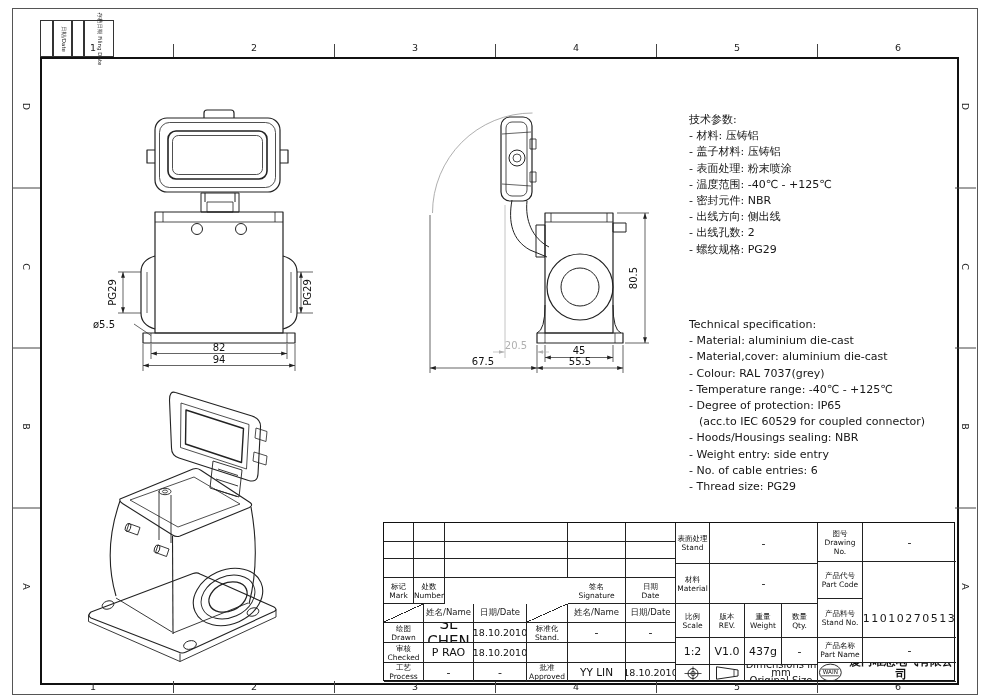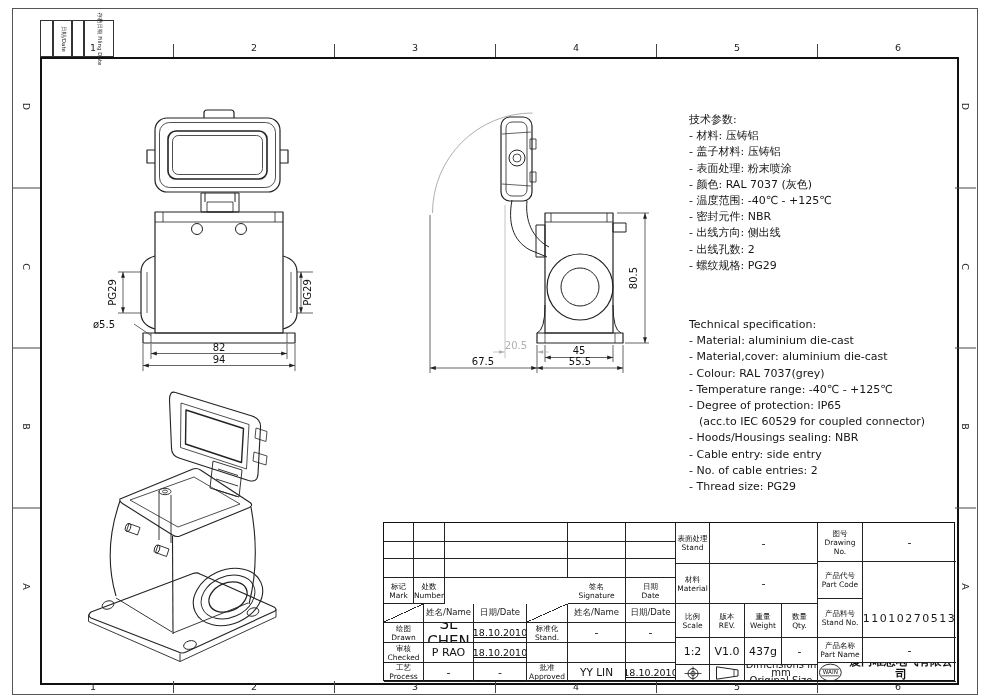--- a/index.html
+++ b/index.html
@@ -15,21 +15,21 @@
                font-size:5.5px;white-space:nowrap;color:#222;}
   .specs{left:689px;font-size:11px;line-height:16.2px;color:#161616;white-space:nowrap;}
   .specs .indent{padding-left:10px;}
   
   .tb{left:383px;top:522px;width:572px;height:159px;border:1.5px solid #111;box-sizing:border-box;}
   .tb .cell{position:absolute;box-sizing:border-box;border-right:1px solid #222;border-bottom:1px solid #222;
             display:flex;flex-direction:column;align-items:center;justify-content:center;
             text-align:center;overflow:hidden;}
   .tb .lab{font-size:7.5px;line-height:9px;color:#111;}
   .tb .val{font-size:11px;color:#111;}
-  .tb .val-sm{font-size:9.5px;color:#111;text-decoration:underline;}
+  .tb .val-sm{font-size:9.5px;color:#111;}
   .tb .diag{background:linear-gradient(to bottom right,transparent 48.8%,#222 48.8%,#222 51.2%,transparent 51.2%);}
   .tb .note{font-size:10px;line-height:8.2px;color:#111;}
   .tb .company-cn{font-size:11.5px;font-weight:bold;color:#111;line-height:13px;}
   .tb .company-en{font-size:6.3px;color:#111;line-height:8px;}
   .partno{font-size:11px;letter-spacing:1.5px;}
   .partcode{font-size:10px;line-height:12px;}
   svg text{font-family:"DejaVu Sans",sans-serif;}
 </style>
 </head>
 <body>
@@ -249,38 +249,37 @@
         <ellipse cx="253" cy="612" rx="6" ry="4" transform="rotate(-18 253 612)" stroke-width="0.9"></ellipse>
       </g>
     </g>
   </svg>
 
   <div class="abs specs" style="top:112px">
     <div>技术参数:</div>
     <div>- 材料: 压铸铝</div>
     <div>- 盖子材料: 压铸铝</div>
     <div>- 表面处理: 粉末喷涂</div>
-    <div>- 颜色: RAL 7037 (灰色)</div>
     <div>- 温度范围: -40℃ - +125℃</div>
     <div>- 密封元件: NBR</div>
     <div>- 出线方向: 侧出线</div>
     <div>- 出线孔数: 2</div>
     <div>- 螺纹规格: PG29</div>
   </div>
   <div class="abs specs" style="top:317px">
     <div>Technical specification:</div>
     <div>- Material: aluminium die-cast</div>
     <div>- Material,cover: aluminium die-cast</div>
     <div>- Colour: RAL 7037(grey)</div>
     <div>- Temperature range: -40℃ - +125℃</div>
     <div>- Degree of protection: IP65</div>
     <div class="indent">(acc.to IEC 60529 for coupled connector)</div>
     <div>- Hoods/Housings sealing: NBR</div>
-    <div>- Cable entry: side entry</div>
-    <div>- No. of cable entries: 2</div>
+    <div>- Weight entry: side entry</div>
+    <div>- No. of cable entries: 6</div>
     <div>- Thread size: PG29</div>
   </div>
 
   <div class="abs tb">
 
     <div class="cell" style="left:0;top:0;width:30px;height:19px"></div>
     <div class="cell" style="left:30px;top:0;width:31px;height:19px"></div>
     <div class="cell" style="left:61px;top:0;width:123px;height:19px"></div>
     <div class="cell" style="left:184px;top:0;width:58px;height:19px"></div>
     <div class="cell" style="left:242px;top:0;width:50px;height:19px"></div>

